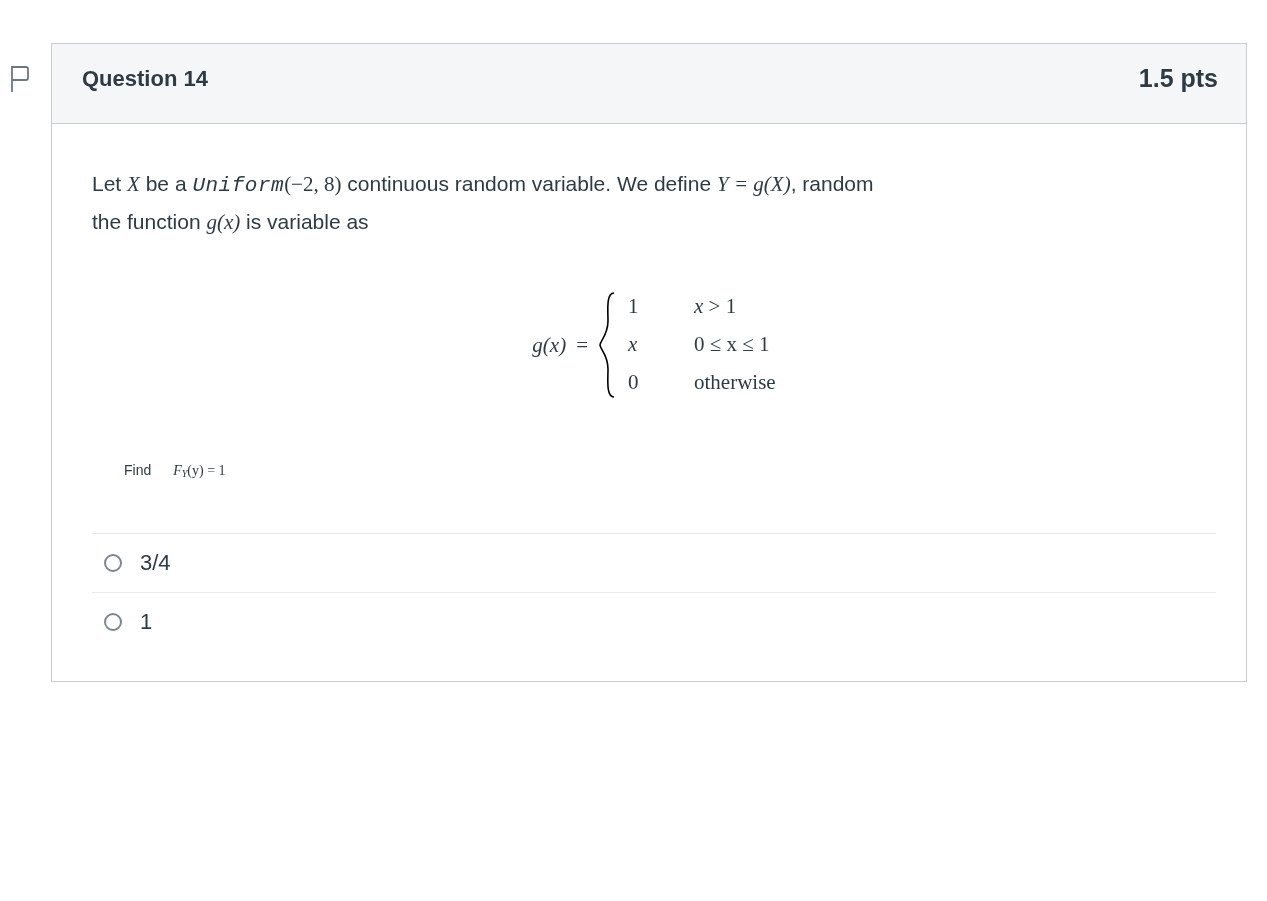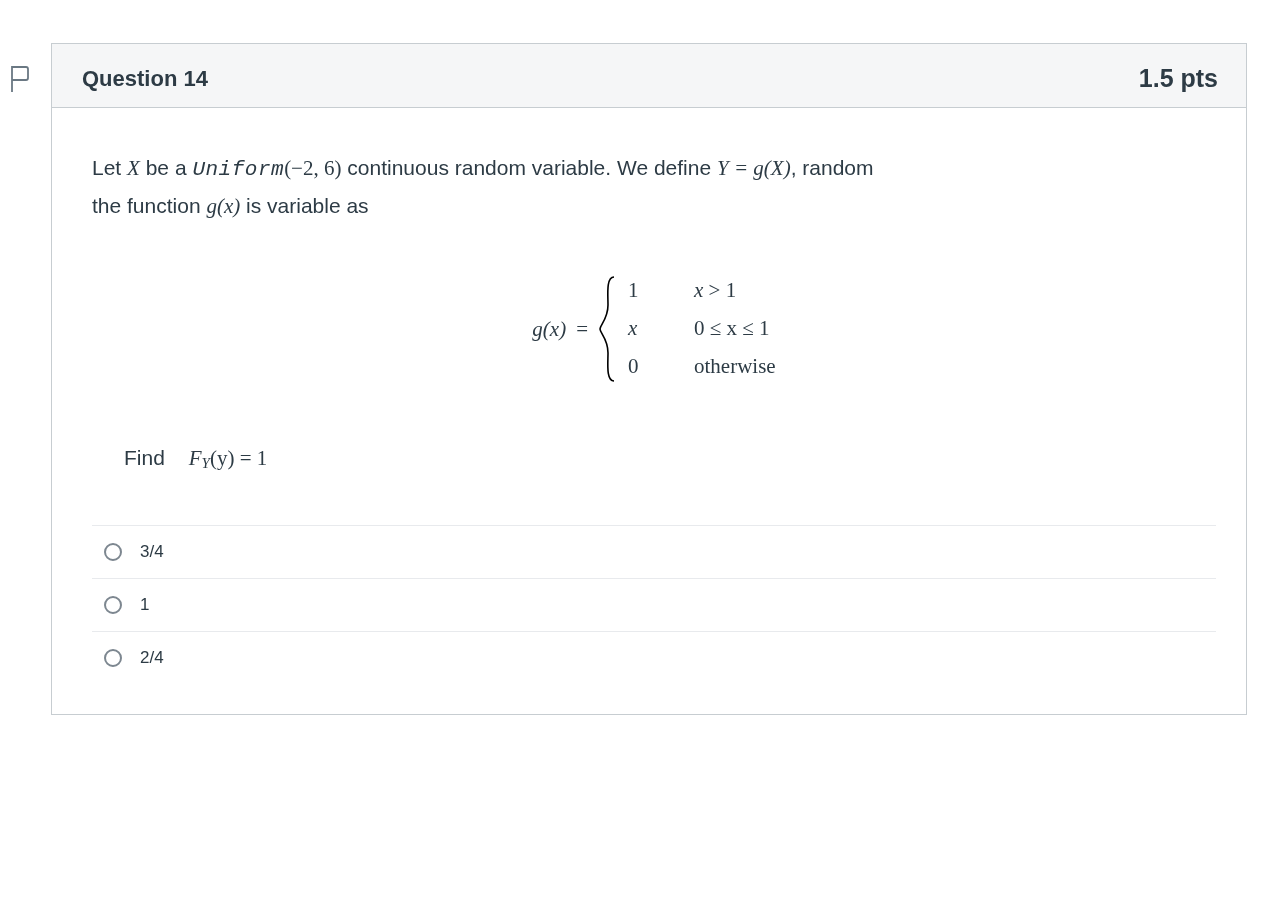--- a/index.html
+++ b/index.html
@@ -36,21 +36,21 @@
     top: 43px;
     width: 1196px;
     border: 1px solid #c7cdd1;
     background: #fff;
     box-sizing: border-box;
   }
   .card-header {
     display: flex;
     justify-content: space-between;
     align-items: center;
-    padding: 20px 28px 14px 30px;
+    padding: 20px 28px 30px 30px;
     background: #f5f6f7;
     border-bottom: 1px solid #c7cdd1;
     gap: 36px;
   }
   .card-header .title {
     font-weight: 700;
     font-size: 22px;
     color: #2d3b45;
   }
   .card-header .points {
@@ -126,21 +126,21 @@
   }
   .cases .val.upright {
     font-style: normal;
   }
   .cases .cond {
     padding-left: 28px;
     font-style: normal;
   }
   .cases .cond .mv { font-style: italic; }
   .find-line {
-    font-size: 21px;
+    font-size: 14px;
     margin: 0 0 54px 32px;
   }
   .find-line .label {
     font-family: "Helvetica Neue", Helvetica, Arial, sans-serif;
     color: #2d3b45;
     margin-right: 18px;
   }
   .find-line .expr {
     font-family: "Cambria Math", "Times New Roman", Times, serif;
     font-style: italic;
@@ -180,21 +180,21 @@
   }
   .radio:checked::after {
     content: "";
     position: absolute;
     left: 3px; top: 3px;
     width: 8px; height: 8px;
     background: #2d3b45;
     border-radius: 50%;
   }
   .answer-label {
-    font-size: 17px;
+    font-size: 22px;
     color: #2d3b45;
   }
 </style>
 </head>
 <body>
 
 <div class="page">
 
   <span class="flag-icon" title="Flag question">
     <svg viewBox="0 0 24 30">
@@ -205,21 +205,21 @@
   <div class="question-card">
 
     <div class="card-header">
       <span class="title">Question 14</span>
       <span class="points">1.5 pts</span>
     </div>
 
     <div class="card-body">
 
       <div class="question-text">
-        <span>Let </span><span class="math-var">X</span><span> be a </span><span class="math-italic-word">Uniform</span><span class="math-up">(−2, 6)</span><span> continuous random variable. We define </span><span class="math-var">Y = g(X)</span><span>, random</span><br>
+        <span>Let </span><span class="math-var">X</span><span> be a </span><span class="math-italic-word">Uniform</span><span class="math-up">(−2, 8)</span><span> continuous random variable. We define </span><span class="math-var">Y = g(X)</span><span>, random</span><br>
         <span>the function </span><span class="math-var">g(x)</span><span> is variable as</span>
       </div>
 
       <div class="piecewise-wrap">
         <span class="piecewise">
           <span class="lhs">g(x)</span>
           <span class="eq math-up">=</span>
           <span class="brace">
             <svg viewBox="0 0 22 108" preserveAspectRatio="none">
               <path d="M16 2 C8 2 10 20 10 30 C10 44 2 50 2 54 C2 58 10 64 10 78 C10 88 8 106 16 106"></path>
@@ -251,21 +251,17 @@
 
       <div class="answers">
         <label class="answer-row">
           <input type="radio" name="q14" class="radio" style="">
           <span class="answer-label">3/4</span>
         </label>
         <label class="answer-row">
           <input type="radio" name="q14" class="radio" style="">
           <span class="answer-label">1</span>
         </label>
-        <label class="answer-row">
-          <input type="radio" name="q14" class="radio" style="">
-          <span class="answer-label">2/4</span>
-        </label>
       </div>
 
     </div>
   </div>
 </div>
 
 </body></html>

